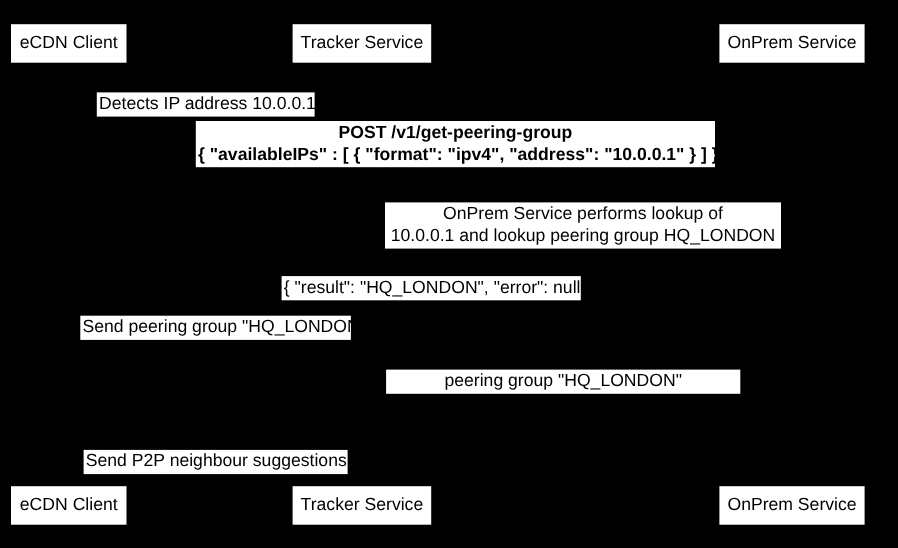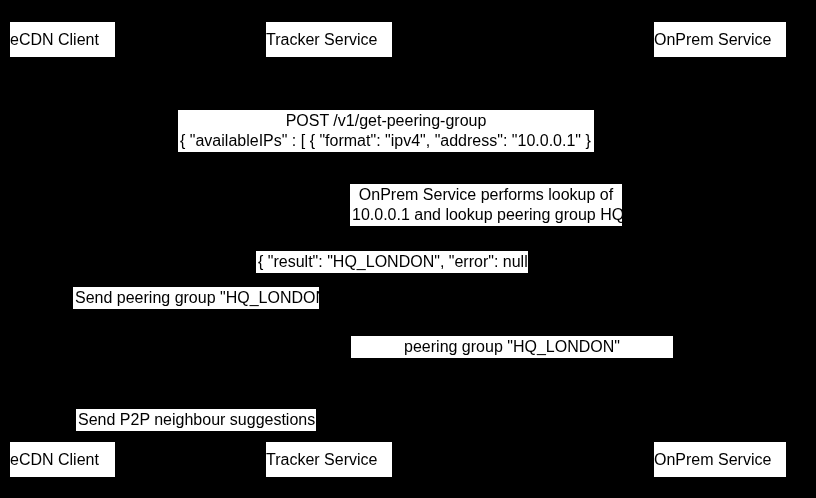--- a/index.html
+++ b/index.html
@@ -15,20 +15,21 @@
     font-family: "Liberation Sans", sans-serif;
     overflow: hidden;
   }
   .actor {
     position: absolute;
     height: 35px;
     background: #ffffff;
     color: #000000;
     display: flex;
     align-items: center;
+    justify-content: center;
     font-size: 16px;
     box-sizing: border-box;
   }
   .lifeline {
     position: absolute;
     top: 57px;
     height: 385px;
     width: 1px;
     background: #000000; 
   }
@@ -59,27 +60,30 @@
   <div class="actor" style="left:10px; top:22px; width:105px;">
     <span>eCDN Client</span>
   </div>
   <div class="actor" style="left:266px; top:22px; width:126px;">
     <span>Tracker Service</span>
   </div>
   <div class="actor" style="left:654px; top:22px; width:132px;">
     <span>OnPrem Service</span>
   </div>
 
+  <div class="label" style="left:88px; top:84px; width:198px;">
+    <span class="line">Detects IP address 10.0.0.1</span>
+  </div>
 
-  <div class="label" style="left:178px; top:110px; width:416px;">
+  <div class="label" style="left:178px; top:110px; width:472px;font-weight:bold;">
     <span class="line">POST /v1/get-peering-group</span>
     <span class="line">{ "availableIPs" : [ { "format": "ipv4", "address": "10.0.0.1" } ] }</span>
   </div>
 
-  <div class="label" style="left:350px; top:184px; width:272px;">
+  <div class="label" style="left:350px; top:184px; width:360px;">
     <span class="line">OnPrem Service performs lookup of</span>
     <span class="line">10.0.0.1 and lookup peering group HQ_LONDON</span>
   </div>
 
   <div class="label" style="left:256px; top:251px; width:272px;">
     <span class="line">{ "result": "HQ_LONDON", "error": null }</span>
   </div>
 
   <div class="label" style="left:73px; top:287px; width:246px;">
     <span class="line">Send peering group "HQ_LONDON"</span>

